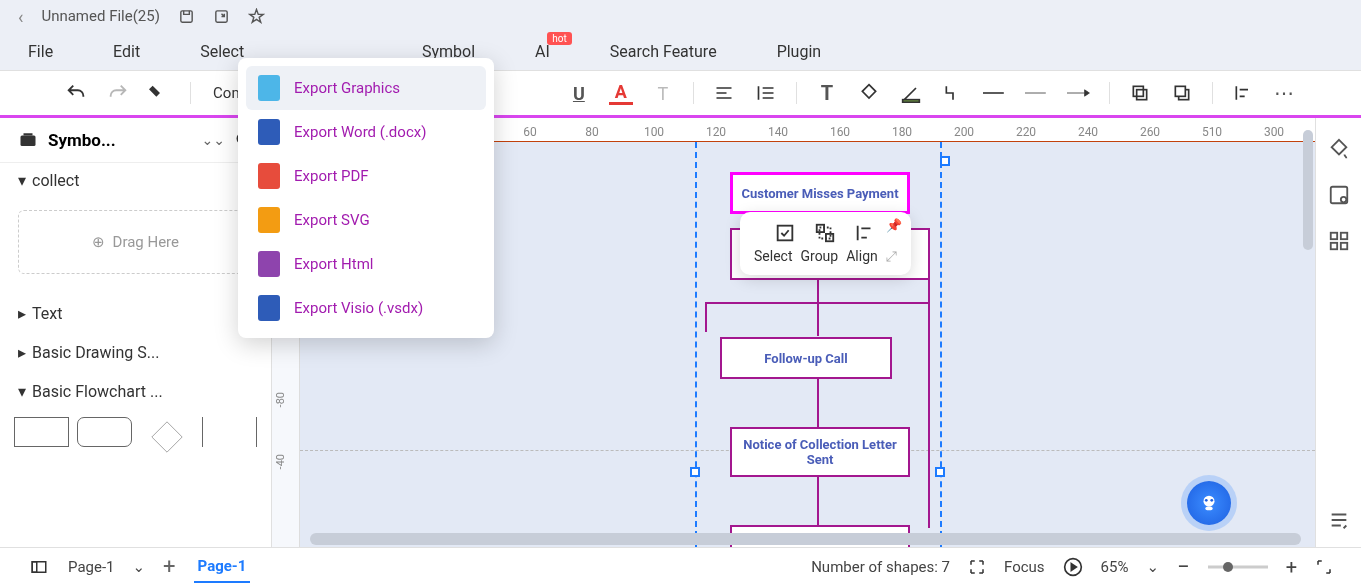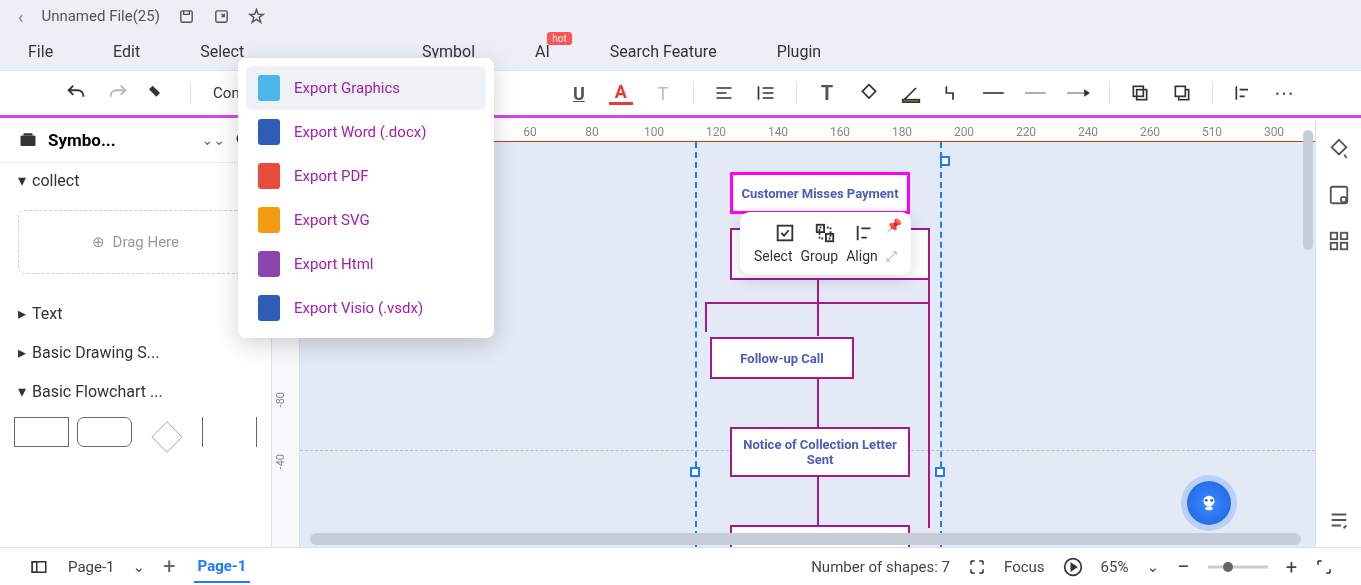--- a/index.html
+++ b/index.html
@@ -294,21 +294,21 @@
       <div class="flowbox selected" style="left:430px;top:30px;width:180px;height:42px">
           <span>Customer Misses Payment</span>
         </div>
       <div class="flowbox" style="left:430px;top:86px;width:200px;height:52px"></div>
       <div class="flowbox" style="left:405px;top:160px;width:220px;height:18px;border:none;background:none"></div>
       <div style="position:absolute;left:517px;top:72px;width:2px;height:14px;background:#a3178f"></div>
       <div style="position:absolute;left:517px;top:138px;width:2px;height:56px;background:#a3178f"></div>
       <div style="position:absolute;left:405px;top:160px;width:2px;height:30px;background:#a3178f"></div>
       <div style="position:absolute;left:628px;top:86px;width:2px;height:300px;background:#a3178f"></div>
       <div style="position:absolute;left:405px;top:160px;width:225px;height:2px;background:#a3178f"></div>
-      <div class="flowbox" style="left:410px;top:195px;width:144px;height:42px">
+      <div class="flowbox" style="left:420px;top:195px;width:172px;height:42px">
           <span>Follow-up Call</span>
         </div>
       <div style="position:absolute;left:517px;top:237px;width:2px;height:48px;background:#a3178f"></div>
       <div class="flowbox" style="left:430px;top:285px;width:180px;height:50px">
           <span>Notice of Collection Letter Sent</span>
         </div>
       <div style="position:absolute;left:517px;top:335px;width:2px;height:48px;background:#a3178f"></div>
       <div class="flowbox" style="left:430px;top:383px;width:180px;height:30px"></div>
 
       <div class="float-toolbar" style="left:440px;top:70px">

